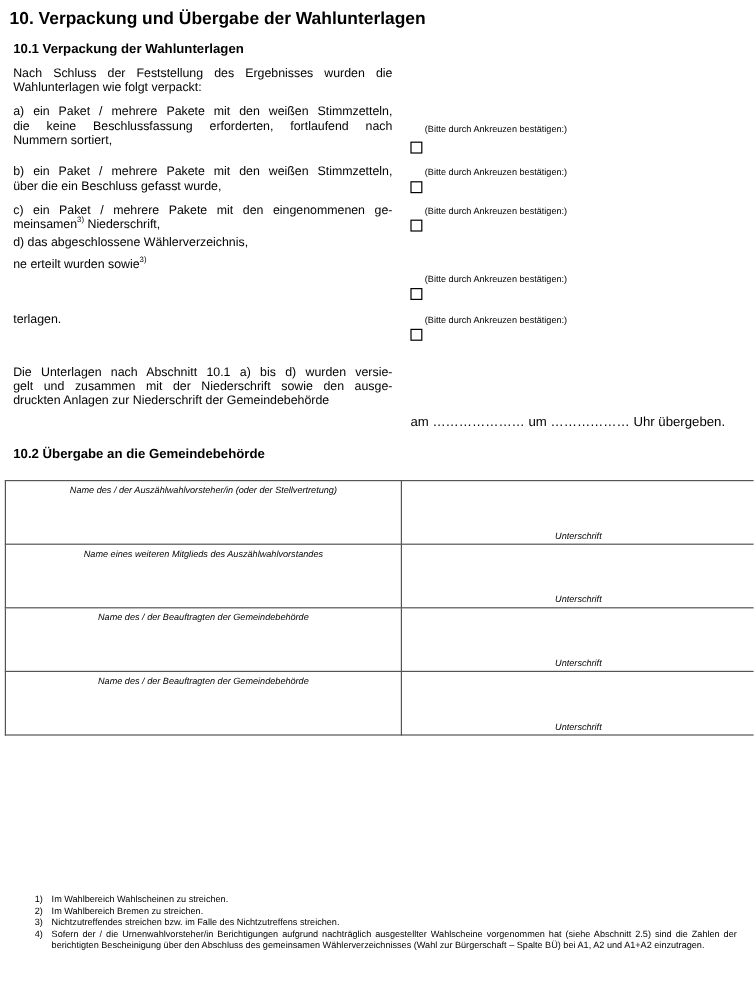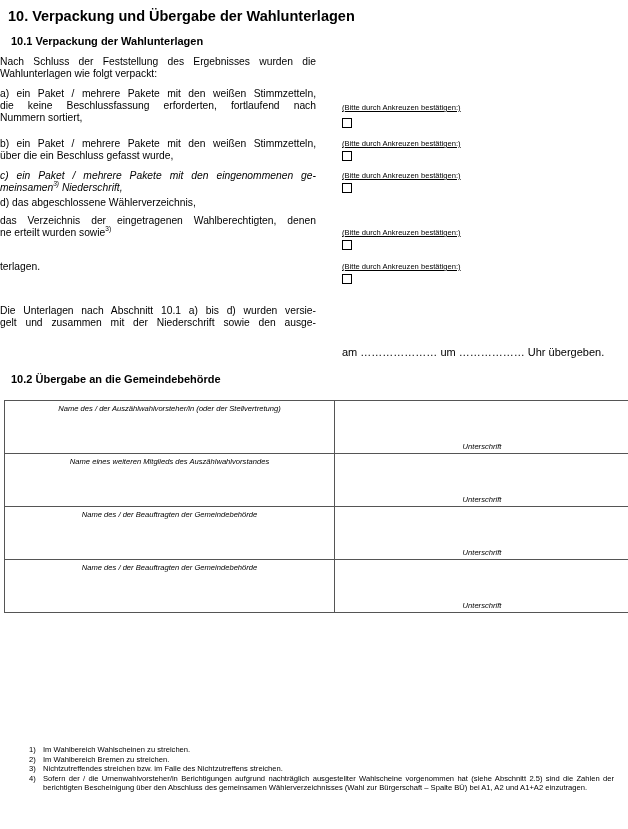--- a/index.html
+++ b/index.html
@@ -1,25 +1,25 @@
 <!DOCTYPE html>
 <html><head>
 <meta charset="utf-8">
 <style>
   html, body { margin:0; padding:0; background:#ffffff; }
   body { width:628px; height:829px; position:relative; overflow:hidden; color:#000;
          font-family:"Liberation Sans", sans-serif; }
   .abs { position:absolute; }
   .h1 { left:8px; top:8px; font-size:14.5px; font-weight:bold; white-space:nowrap; }
   .h2 { left:11px; font-size:11px; font-weight:bold; white-space:nowrap; }
-  .p { left:0; width:316px; font-size:10.3px; line-height:12.2px; text-align:justify; }
+  .p { left:11px; width:316px; font-size:10.3px; line-height:12.2px; text-align:justify; }
   .p .ln { display:block; white-space:nowrap; }
   .p .ln.j { text-align:justify; text-align-last:justify; white-space:normal; }
   sup { font-size:6.5px; line-height:0; vertical-align:5px; }
-  .hint { left:342px; font-size:7.6px; white-space:nowrap;text-decoration:underline; }
+  .hint { left:354px; font-size:7.6px; white-space:nowrap; }
   .cb { left:342px; width:10px; height:10px; border:1px solid #000; box-sizing:border-box; background:#fff; }
   .handover { top:346px; font-size:11px; white-space:nowrap; }
   table.sig { position:absolute; left:4px; top:400px; width:626px; border-collapse:collapse;
               border:1.5px solid #222; table-layout:fixed;font-style:italic; }
   table.sig td { border:1px solid #555; height:49px; vertical-align:top; padding:0; position:relative; }
   table.sig td.name { width:329px; text-align:center; font-size:7.6px; padding-top:3px; }
   table.sig td.sign { font-size:7.6px;border-radius:21px; }
   table.sig td.sign span { position:absolute; left:0; right:0; bottom:2px; text-align:center; }
   .fn { left:29px; width:585px; font-size:7.6px; line-height:9.6px; }
   .fn .row { display:flex; }
@@ -45,47 +45,47 @@
 <div class="abs hint" style="top:103px;">(Bitte durch Ankreuzen bestätigen:)</div>
 <div class="abs cb" style="top:118px;"></div>
 
 <div class="abs p" style="top:138px;">
   <span class="ln j">b) ein Paket / mehrere Pakete mit den weißen Stimmzetteln,</span>
   <span class="ln">über die ein Beschluss gefasst wurde,</span>
 </div>
 <div class="abs hint" style="top:139px;">(Bitte durch Ankreuzen bestätigen:)</div>
 <div class="abs cb" style="top:151px;"></div>
 
-<div class="abs p" style="top:170px;font-style:italic;">
+<div class="abs p" style="top:170px;">
   <span class="ln j">c) ein Paket / mehrere Pakete mit den eingenommenen ge-</span>
   <span class="ln"><span>meinsamen</span><sup>3)</sup><span> Niederschrift,</span></span>
 </div>
 <div class="abs hint" style="top:171px;">(Bitte durch Ankreuzen bestätigen:)</div>
 <div class="abs cb" style="top:183px;"></div>
 
 <div class="abs p" style="top:197px;">
   <span class="ln">d) das abgeschlossene Wählerverzeichnis,</span>
 </div>
 
 <div class="abs p" style="top:215px;">
-  <span class="ln j">das Verzeichnis der eingetragenen Wahlberechtigten, denen</span>
   <span class="ln"><span>ne erteilt wurden sowie</span><sup>3)</sup></span>
 </div>
 <div class="abs hint" style="top:228px;">(Bitte durch Ankreuzen bestätigen:)</div>
 <div class="abs cb" style="top:240px;"></div>
 
 <div class="abs p" style="top:261px;">
   <span class="ln">terlagen.</span>
 </div>
 <div class="abs hint" style="top:262px;">(Bitte durch Ankreuzen bestätigen:)</div>
 <div class="abs cb" style="top:274px;"></div>
 
 <div class="abs p" style="top:305px;">
   <span class="ln j">Die Unterlagen nach Abschnitt 10.1 a) bis d) wurden versie-</span>
   <span class="ln j">gelt und zusammen mit der Niederschrift sowie den ausge-</span>
+  <span class="ln">druckten Anlagen zur Niederschrift der Gemeindebehörde</span>
 </div>
 
 <div class="abs handover" style="left:342px;">
   <span>am</span>
   <span>…………………</span>
   <span>um</span>
   <span>………………</span>
   <span>Uhr übergeben.</span>
 </div>
 

